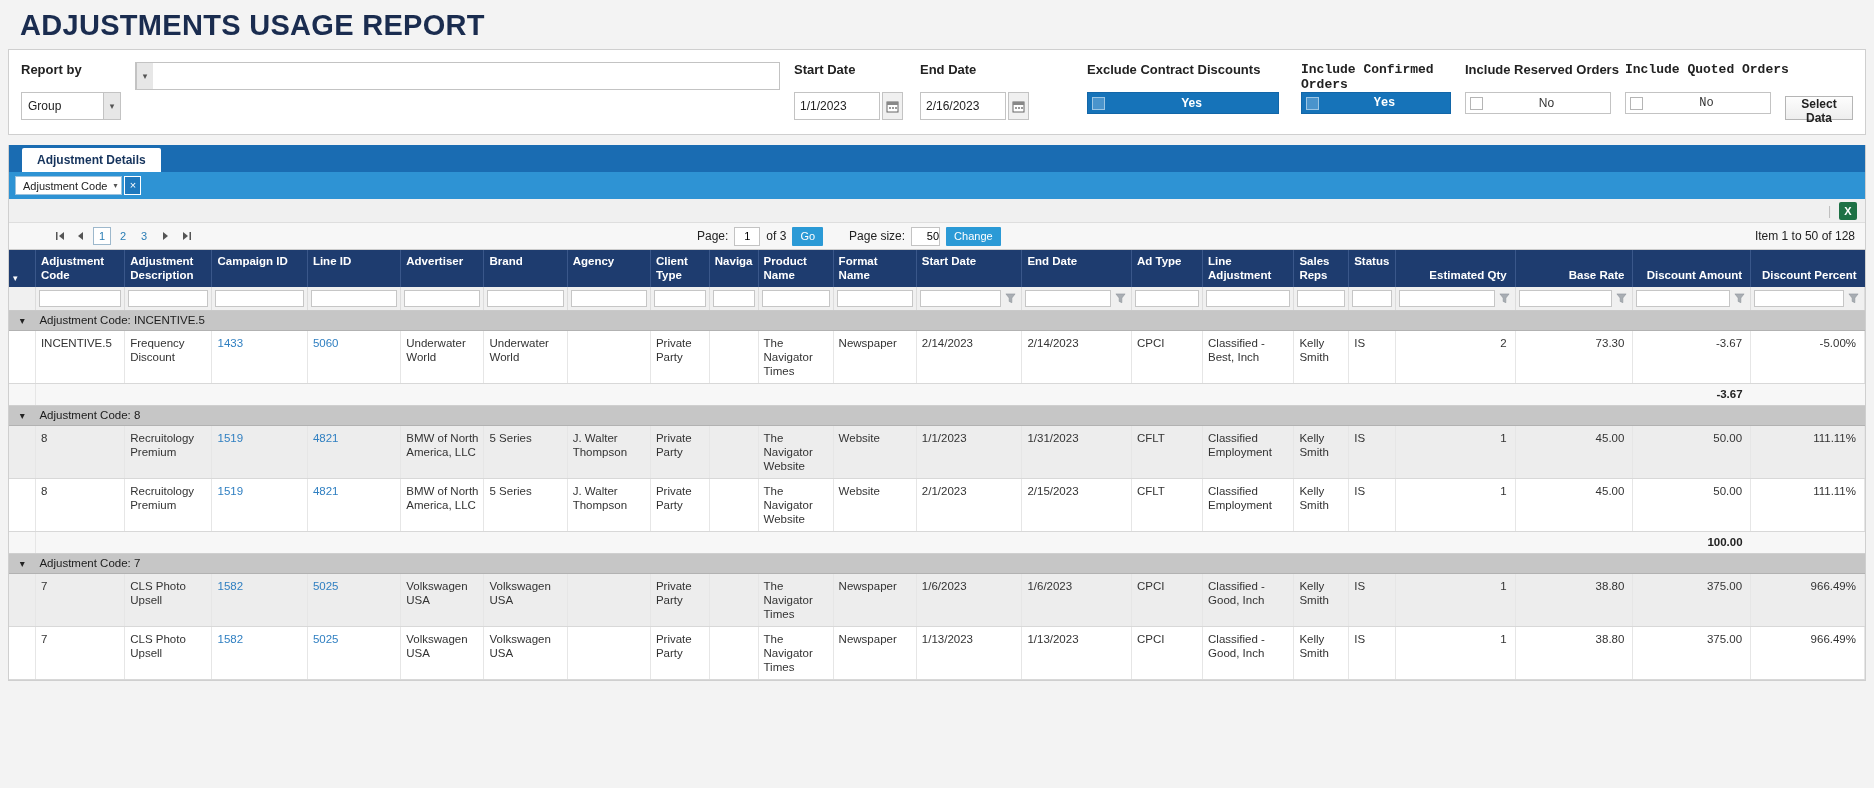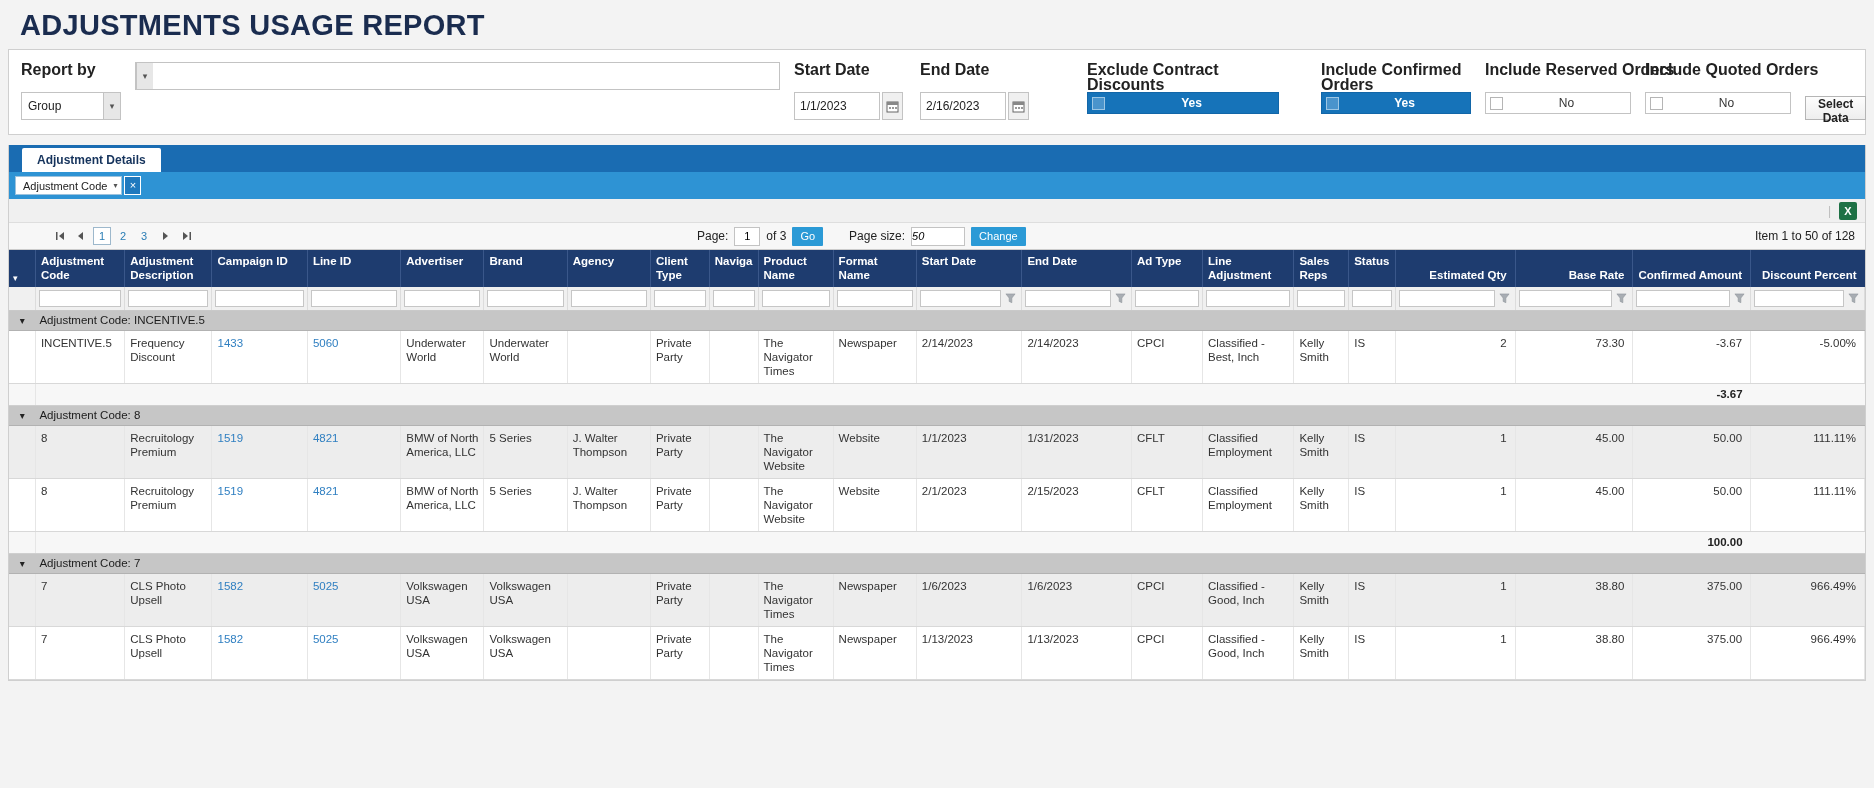--- a/index.html
+++ b/index.html
@@ -7,27 +7,27 @@
     font-family:"Liberation Sans","DejaVu Sans",sans-serif; font-size:12px; color:#333; }
 
   
   .page-header { padding:9px 0 7px 20px; background:#f3f3f3; }
   .page-title { font-size:29px; font-weight:bold; color:#1a2c4f; letter-spacing:.3px; }
 
   
   .filter-panel { margin:0 8px; background:#fff; border:1px solid #cfcfcf;
     padding:12px 12px 14px 12px; display:flex; align-items:flex-start; }
   .fb { display:flex; flex-direction:column; margin-right:14px; flex:none; }
-  .flabel { font-weight:bold; font-size:16px; color:#222; min-height:30px; line-height:15px; }
+  .flabel { font-weight:bold; font-size:13px; color:#222; min-height:30px; line-height:15px; }
   .fctrl { height:28px; display:flex; align-items:stretch; }
   .fb-report { width:100px; } .fb-product { width:645px; }
   .fb-date { width:112px; }
   .fb-excl { width:192px; margin-left:41px; }
-  .fb-conf { width:150px; margin-left:28px; }
-  .fb-resv { width:146px; } .fb-quot { width:146px; }
+  .fb-conf { width:150px; margin-left:8px;font-family:Liberation Mono, monospace; }
+  .fb-resv { width:146px; } .fb-quot { width:146px;font-family:Liberation Mono, monospace; }
 
   .dd { flex:1; display:flex; border:1px solid #c3c3c3; background:#fff; align-items:center; }
   .dd-value { flex:1; padding:0 6px; font-size:12px; color:#222; white-space:nowrap; overflow:hidden; }
   .dd-caret { width:17px; align-self:stretch; background:#e7e7e7; border-left:1px solid #c3c3c3;
     display:flex; align-items:center; justify-content:center; font-size:9px; color:#555; cursor:pointer; }
 
   .date-input { width:86px; border:1px solid #c3c3c3; padding:0 5px; font-size:12px; color:#222;
     font-family:inherit; }
   .cal-btn { width:21px; margin-left:2px; border:1px solid #c3c3c3; background:#f0f0f0;
     display:flex; align-items:center; justify-content:center; cursor:pointer; }
@@ -66,22 +66,22 @@
     display:flex; align-items:center; padding:0 10px 0 42px; }
   .pager-left { display:flex; align-items:center; gap:3px; }
   .pg-btn { min-width:18px; height:18px; border:none; background:none; display:flex;
     align-items:center; justify-content:center; cursor:pointer; font-size:11px; font-family:inherit; }
   .pg-num { color:#2a7db5; }
   .pg-num.current { border:1px solid #9db8cc; background:#fff; }
   .pager-center { position:absolute; left:688px; top:0; height:100%; display:flex;
     align-items:center; gap:6px; font-size:12px; color:#222; }
   .pg-input { width:26px; height:19px; border:1px solid #c3c3c3; text-align:center; font-size:11px;
     font-family:inherit; }
-  .pg-size-input { width:54px; height:19px; border:1px solid #c3c3c3; text-align:left;
-    font-size:11px; font-family:inherit;font-style:italic; }
+  .pg-size-input { width:29px; height:19px; border:1px solid #c3c3c3; text-align:right;
+    font-size:11px; font-family:inherit; }
   .blue-btn { height:19px; padding:0 8px; background:#2b9ad6; color:#fff; border:none;
     font-size:11px; cursor:pointer; border-radius:1px; font-family:inherit; }
   .pager-right { margin-left:auto; font-size:12px; color:#222; }
 
   
   table { border-collapse:collapse; table-layout:fixed; width:100%; }
   .th { background:#1e3c6f; color:#fff; font-weight:bold; font-size:11.5px; text-align:left;
     padding:4px 5px; line-height:1.25; border-left:1px solid #3a578a; cursor:pointer; }
   .th:first-child { border-left:none; }
   .th.left { vertical-align:top; }
@@ -315,21 +315,21 @@
           <th class="th left">Product Name</th>
           <th class="th left">Format Name</th>
           <th class="th left">Start Date</th>
           <th class="th left">End Date</th>
           <th class="th left">Ad Type</th>
           <th class="th left">Line Adjustment</th>
           <th class="th left">Sales Reps</th>
           <th class="th left">Status</th>
           <th class="th right">Estimated Qty</th>
           <th class="th right">Base Rate</th>
-          <th class="th right">Confirmed Amount</th>
+          <th class="th right">Discount Amount</th>
           <th class="th right">Discount Percent</th>
         </tr>
       <tr id="grid-filter-row">
           <td class="fcell"></td>
           <td class="fcell">
             <div class="fwrap">
               <input class="fin" style="">
             </div>
           </td>
           <td class="fcell">

